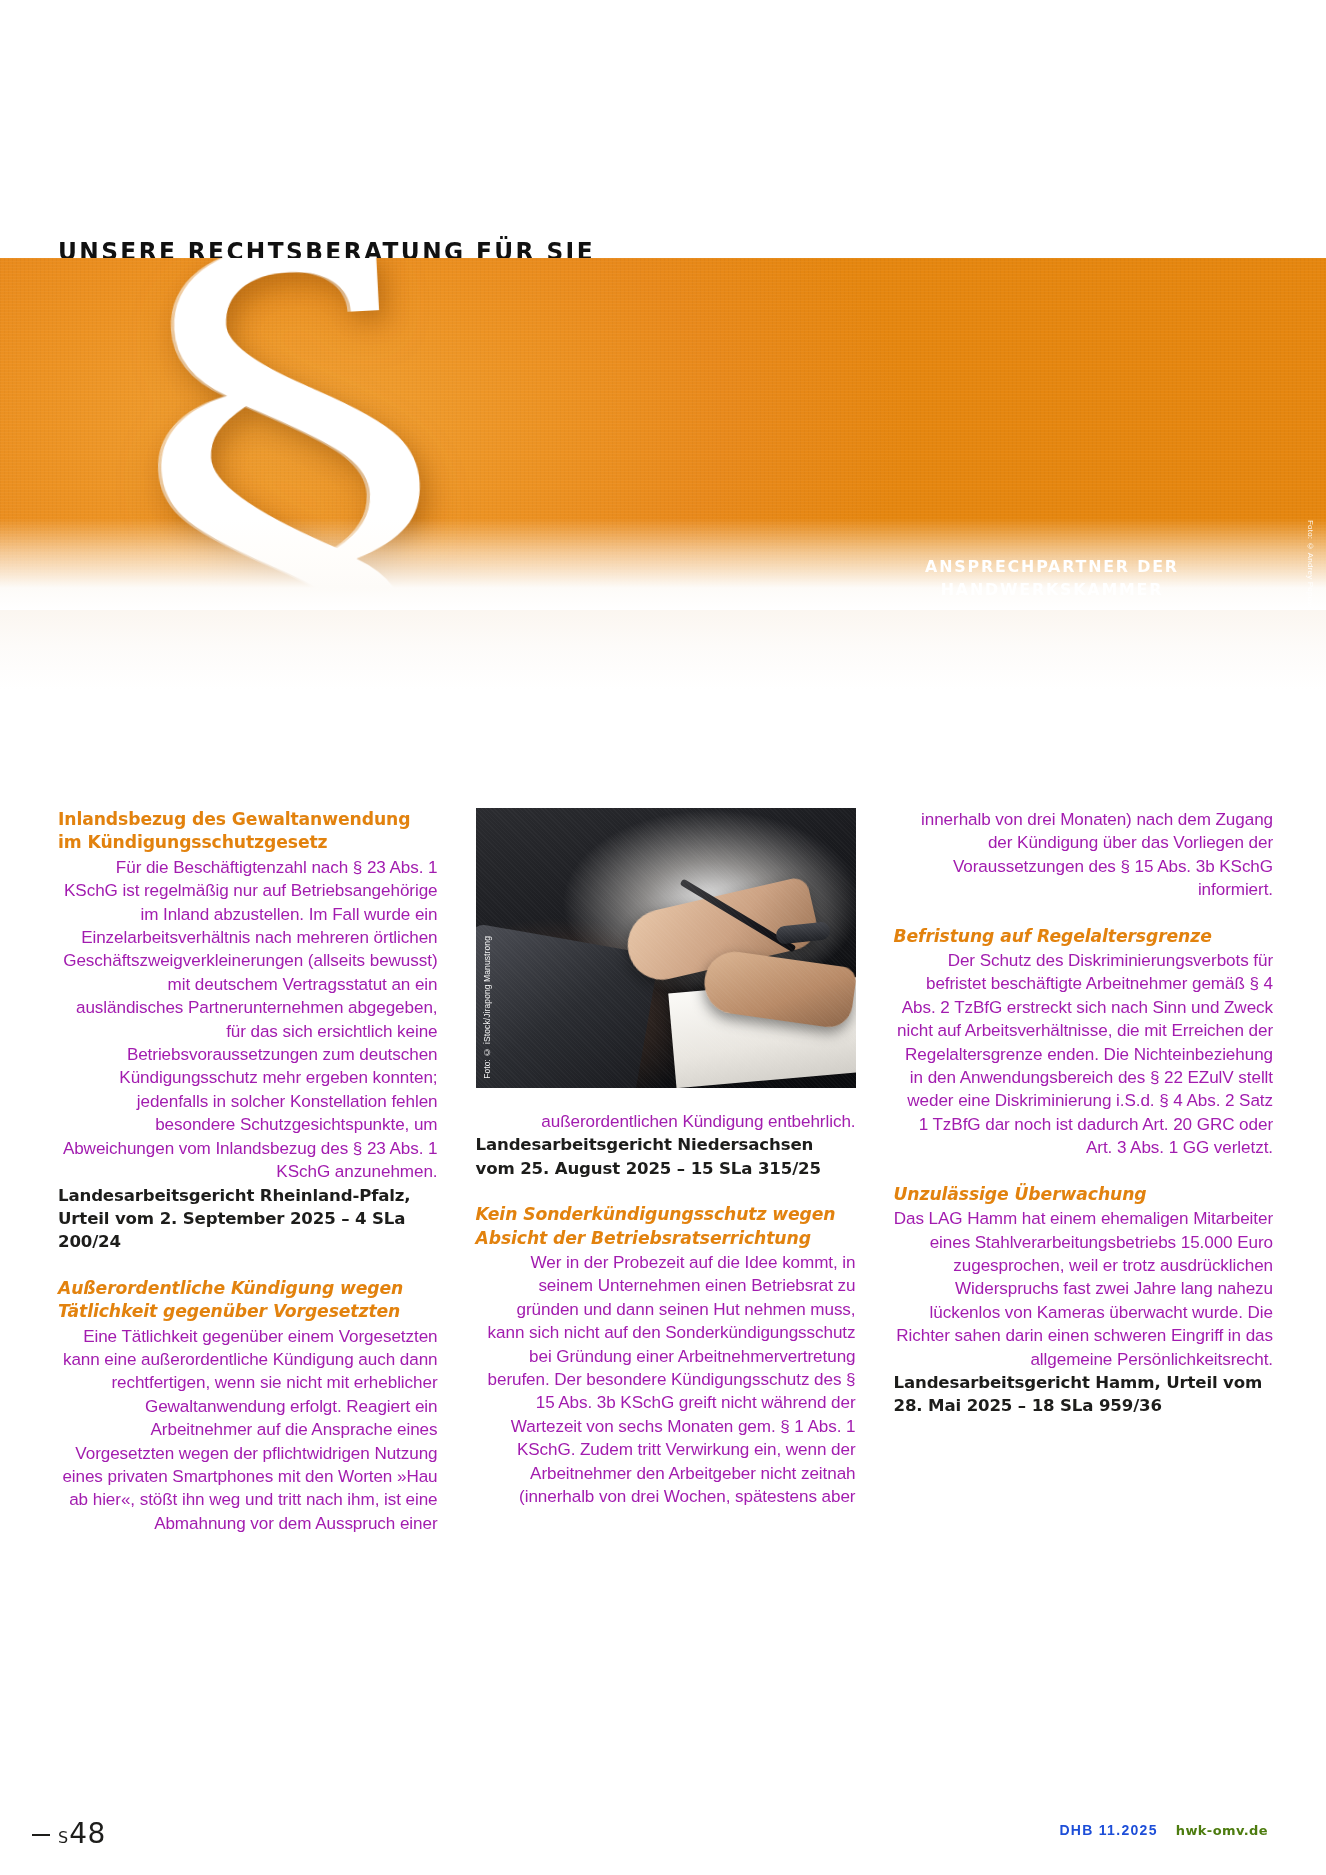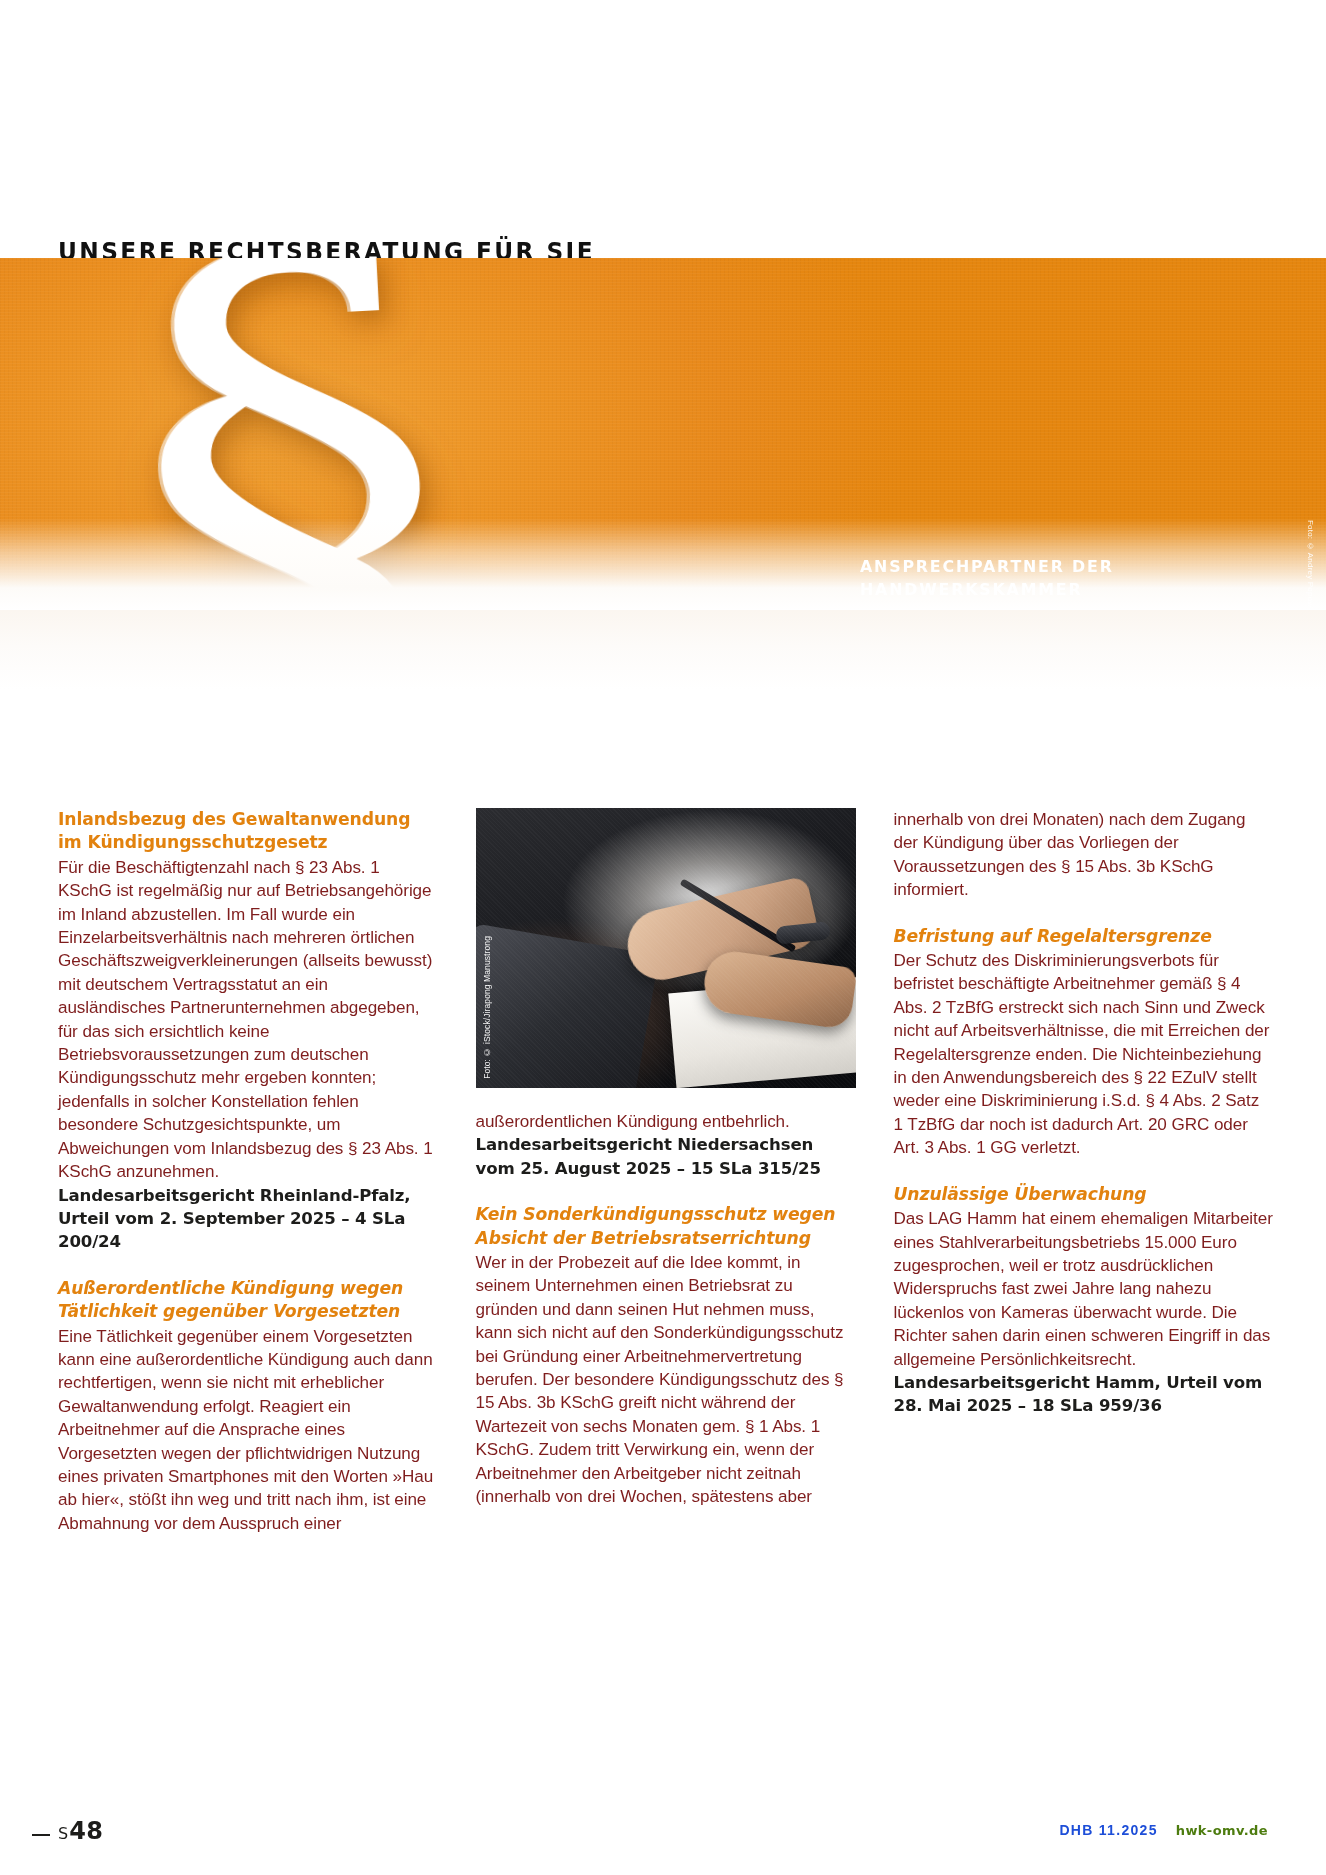--- a/index.html
+++ b/index.html
@@ -114,20 +114,21 @@
     opacity: .92;
   }
 
   
   .contact {
     position: absolute;
     left: 860px;
     top: 297px;
     width: 400px;
     color: #ffffff;
+    text-align: center;
   }
   .contact-title {
     font-family: "DejaVu Sans", sans-serif;
     font-weight: 700;
     font-size: 16.5px;
     letter-spacing: 1.9px;
     line-height: 1.42;
     color: #ffffff;
     transform: scaleX(0.96);
     transform-origin: left top;
@@ -156,23 +157,23 @@
     color: #e2820e;
     letter-spacing: -0.1px;
     margin-bottom: 1px;
   }
   .sec-head.spaced { margin-top: 23px; font-style: italic; }
 
   p.body {
     font-family: "Liberation Sans", sans-serif;
     font-size: 17.1px;
     line-height: 23.4px;
-    color: #7f1d1d;
+    color: #a21caf;
     letter-spacing: -0.08px;
-    text-align: left;
+    text-align: right;
   }
   .cite {
     font-family: "DejaVu Sans", sans-serif;
     font-weight: 700;
     font-size: 16.6px;
     line-height: 23.4px;
     color: #1d1d1b;
     letter-spacing: -0.15px;
   }
 
@@ -280,22 +281,22 @@
     font-family: "DejaVu Sans", sans-serif;
     color: #1d1d1b;
     white-space: nowrap;
   }
   .folio .s {
     font-size: 16px;
     font-weight: 400;
     letter-spacing: 1px;
   }
   .folio .num {
-    font-size: 24px;
-    font-weight: 700;
+    font-size: 28px;
+    font-weight: 400;
     letter-spacing: .5px;
   }
   .footer-right {
     position: absolute;
     right: 58px;
     top: 1822px;
     display: flex;
     align-items: baseline;
     gap: 18px;
     white-space: nowrap;

